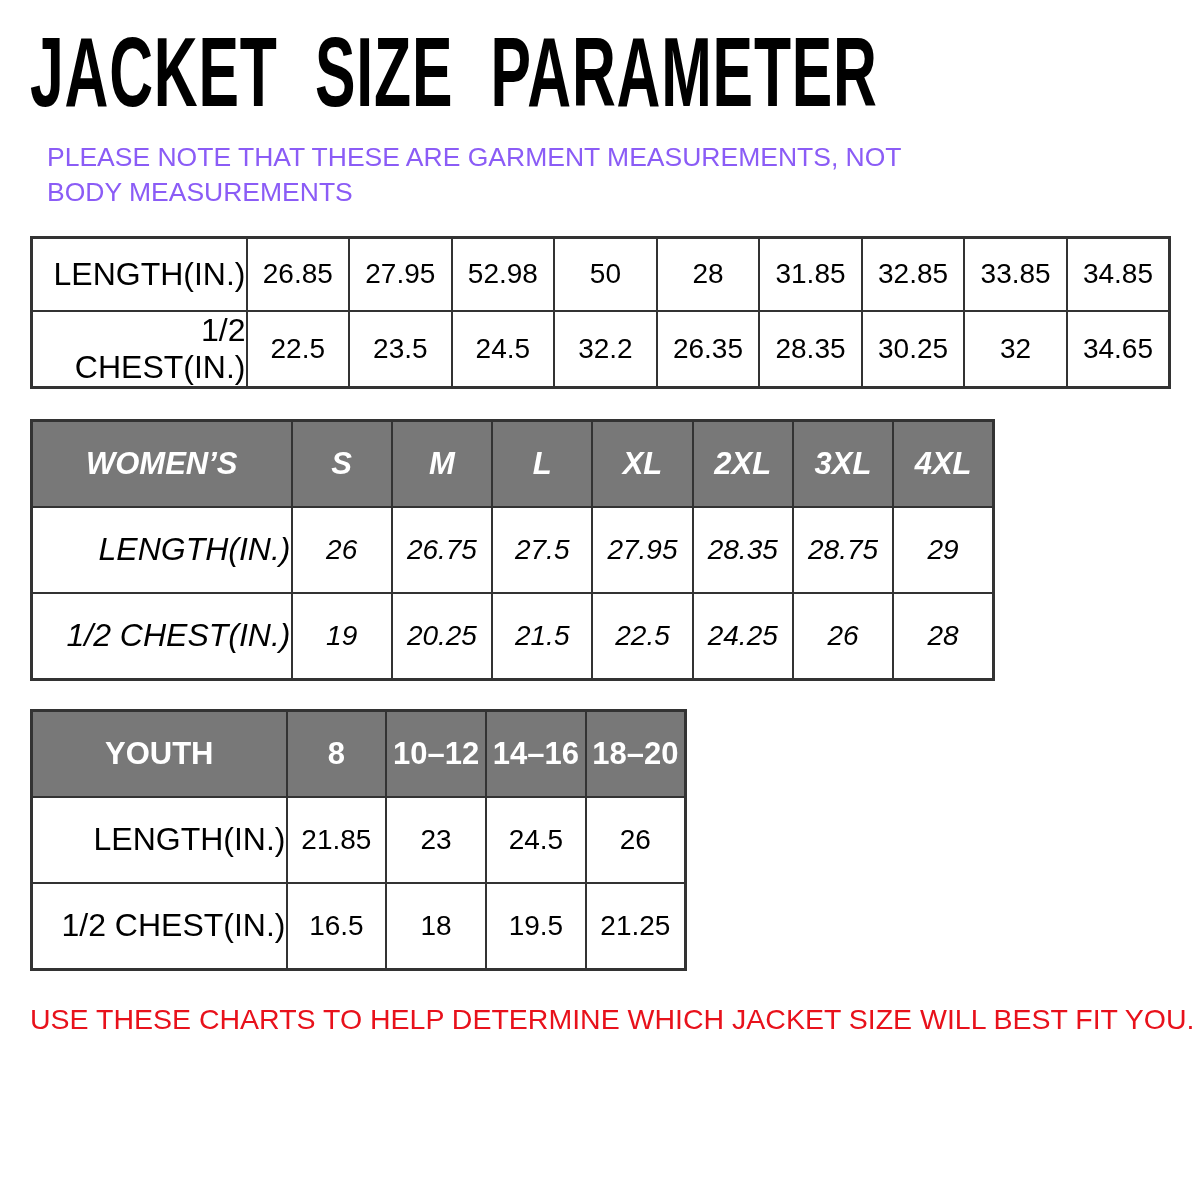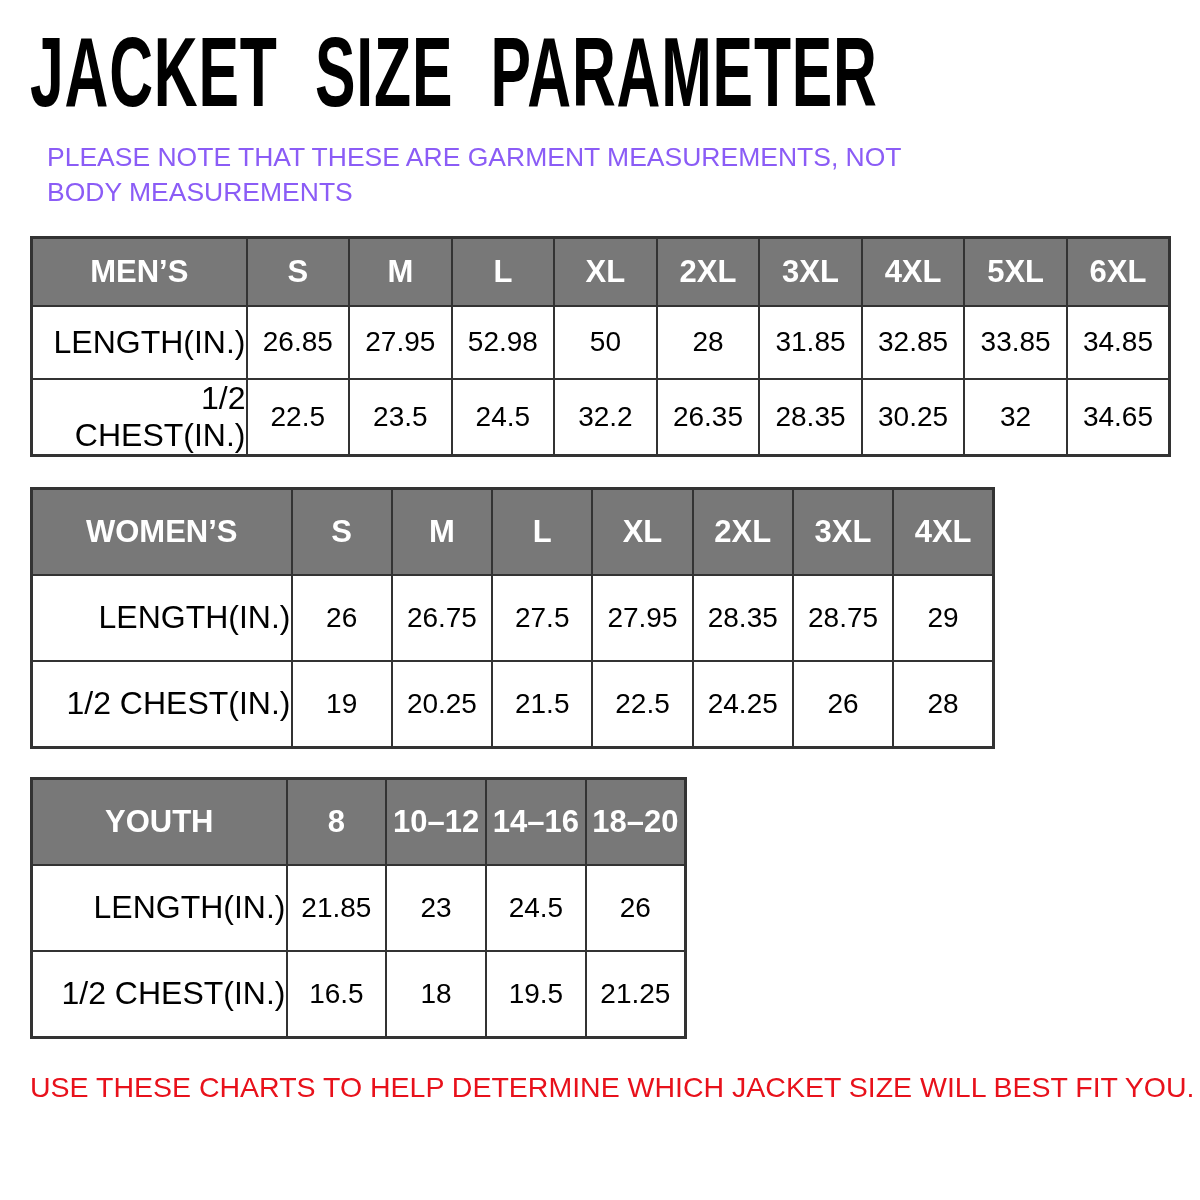--- a/index.html
+++ b/index.html
@@ -52,21 +52,21 @@
     font-weight: bold;
   }
   table.size-table td { font-size: 28px; }
   table.size-table td.lbl { font-size: 32px; text-align: right; }
 
   .mens { width: 1141px; margin-top: 26px; }
   .mens col.c-lbl { width: 215px; }
   .mens th { height: 66px; }
   .mens td { height: 71px; }
 
-  .womens { width: 965px; margin-top: 30px; }
+  .womens { width: 965px; margin-top: 30px; font-style: italic; }
   .womens col.c-lbl { width: 260px; }
   .womens th { height: 84px; }
   .womens td { height: 84px; }
 
   .youth { width: 657px; margin-top: 28px; }
   .youth col.c-lbl { width: 255px; }
   .youth th { height: 84px; }
   .youth td { height: 84px; }
 
   .footer-para {
@@ -99,32 +99,20 @@
         <col>
         <col>
         <col>
         <col>
         <col>
         <col>
         <col>
         <col>
     </colgroup>
     <tbody>
-        <tr>
-      <th>MEN’S</th>
-      <th>S</th>
-      <th>M</th>
-      <th>L</th>
-      <th>XL</th>
-      <th>2XL</th>
-      <th>3XL</th>
-      <th>4XL</th>
-      <th>5XL</th>
-      <th>6XL</th>
-    </tr>
     <tr>
       <td class="lbl">LENGTH(IN.)</td>
       <td>26.85</td>
       <td>27.95</td>
       <td>52.98</td>
       <td>50</td>
       <td>28</td>
       <td>31.85</td>
       <td>32.85</td>
       <td>33.85</td>

